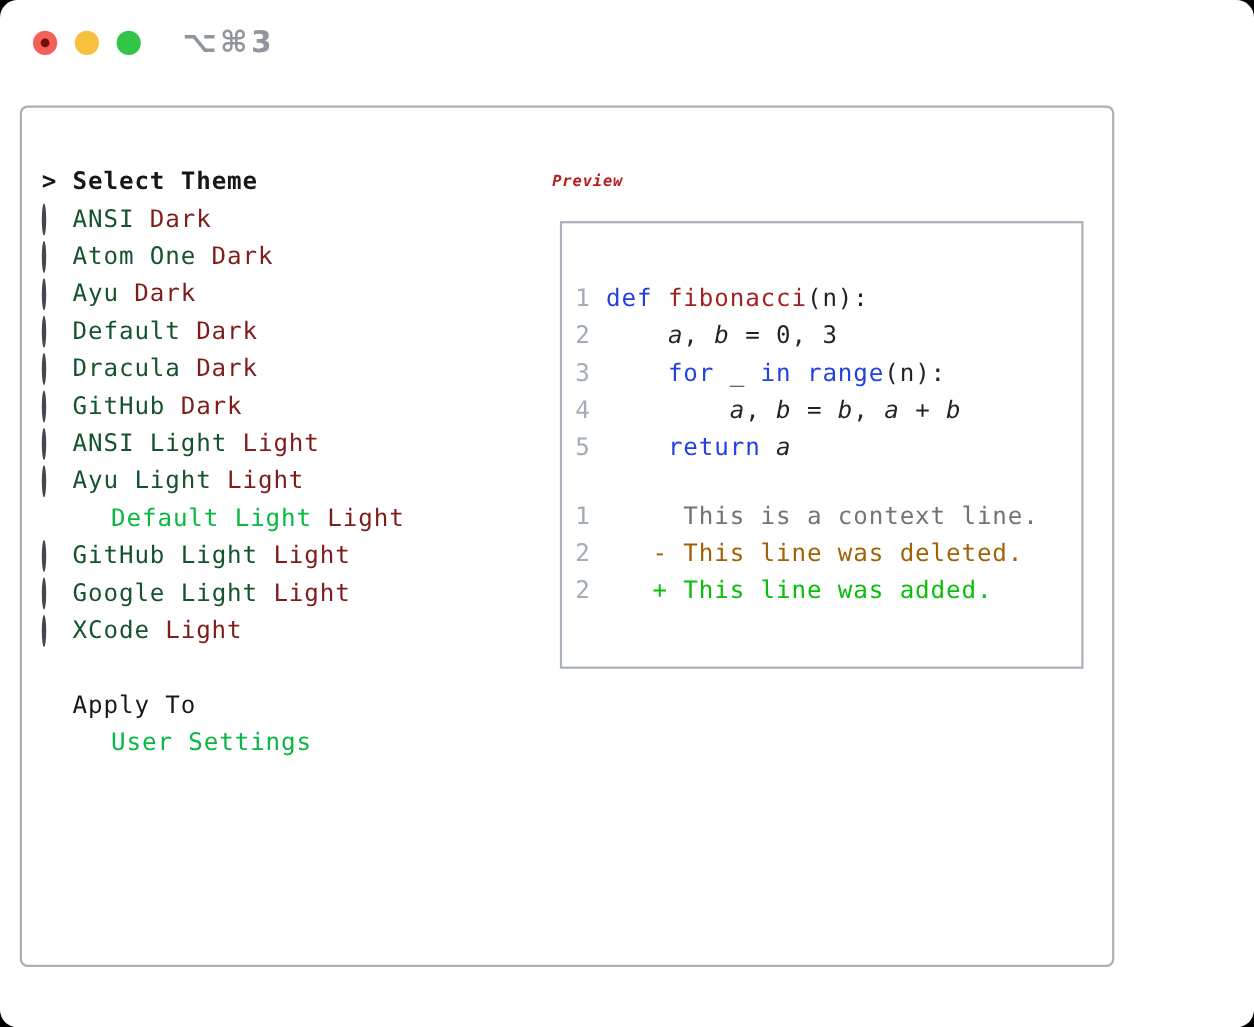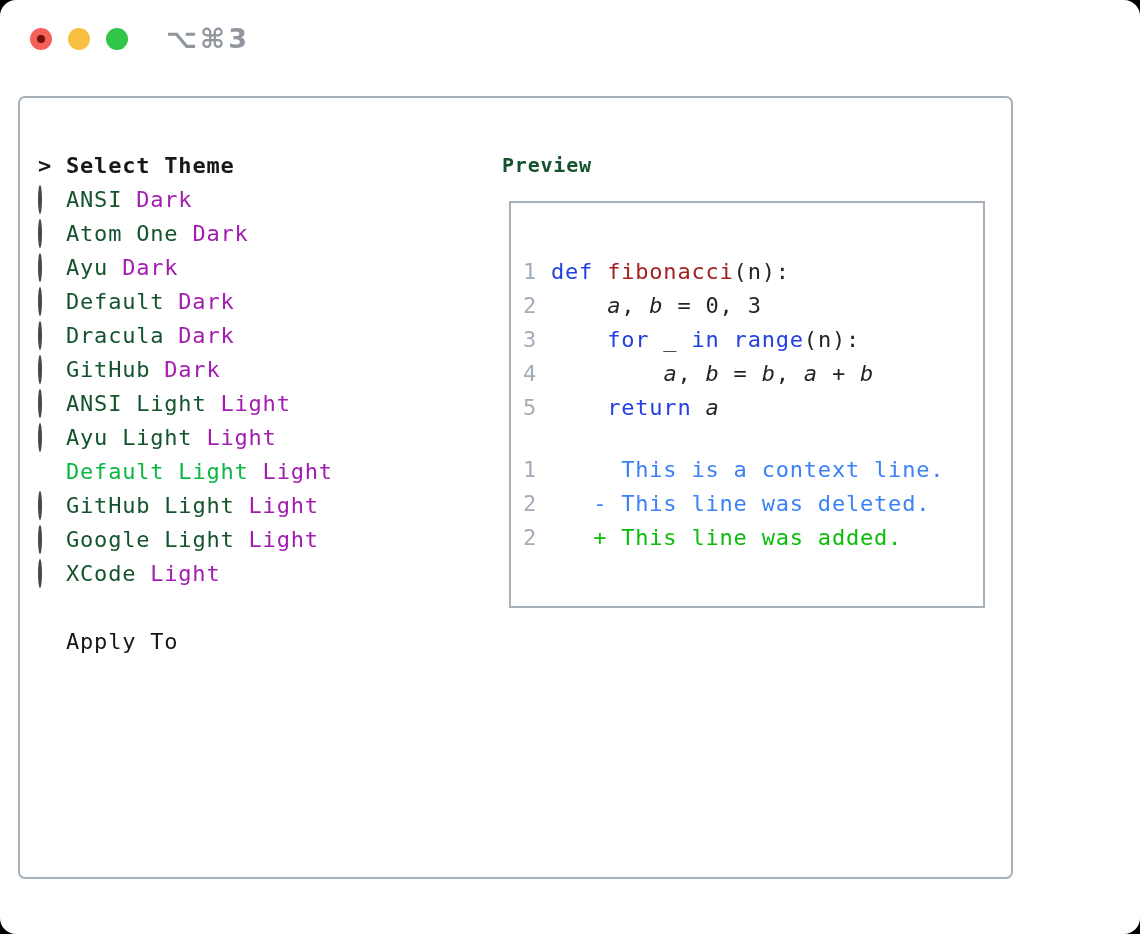--- a/index.html
+++ b/index.html
@@ -26,39 +26,39 @@
   
   #left-col{position:absolute;left:38px;top:148px;font-size:22px;letter-spacing:0.8px;}
   .row{display:flex;align-items:center;height:34px;white-space:pre;}
   .spacer{height:34px;}
   .gutter{display:inline-block;width:28px;flex:0 0 28px;}
   .hdr{font-weight:bold;color:#15171a;}
   .prefix{font-weight:bold;color:#15171a;}
   .ring{width:10px;height:10px;border:2px solid #42484e;border-radius:50%;}
   .ring.sel{width:14px;height:14px;border:none;background:#0ab743;}
   .item-name{color:#14532d;}
-  .item-name.sel{color:#0ab743;}
-  .item-tag{color:#a21caf;margin-left:14px;}
+  .item-name.sel{color:#0ab743;margin-left:35px;}
+  .item-tag{color:#7f1d1d;margin-left:14px;}
   #hint{width:440px;line-height:34px;color:#a8b2bc;white-space:normal;}
   
   #preview-title{position:absolute;left:502px;top:148px;height:34px;line-height:34px;
-    font-size:20px;font-weight:bold;letter-spacing:0.8px;color:#14532d;}
+    font-size:14px;font-weight:bold;letter-spacing:0.8px;color:#b91c1c;font-style:italic;}
   #preview-box{position:absolute;left:509px;top:201px;width:476px;height:407px;
     border:2px solid #a8b0b9;box-sizing:border-box;background:#fff;}
   pre.codeblock{position:absolute;margin:0;font-family:inherit;font-size:22px;
     line-height:34px;letter-spacing:0.8px;white-space:pre;}
   #code-pre{left:523px;top:255px;}
   #diff-pre{left:523px;top:453px;}
   .lnum{display:inline-block;width:28px;color:#a2adb8;}
   .tok-plain{color:#1f2328;}
   .tok-kw{color:#2440e0;margin-top:32px;}
   .tok-fn{color:#a32121;}
   .tok-var{color:#1f2328;font-style:italic;}
-  .tok-ctx{color:#3b82f6;}
-  .tok-del{color:#3b82f6;}
+  .tok-ctx{color:#737373;}
+  .tok-del{color:#a16207;}
   .tok-add{color:#09be09;}
 </style>
 </head>
 <body>
 
 <div id="window">
 
   <div id="titlebar">
     <div id="btn-close" class="traffic">
         <div class="dot"></div>
@@ -86,20 +86,21 @@
         <div class="row"><span class="gutter"><span class="ring sel"></span></span><span class="item-name sel">Default Light</span><span class="item-tag">Light</span></div>
         <div class="row"><span class="gutter"><span class="ring"></span></span><span class="item-name">GitHub Light</span><span class="item-tag">Light</span></div>
         <div class="row"><span class="gutter"><span class="ring"></span></span><span class="item-name">Google Light</span><span class="item-tag">Light</span></div>
         <div class="row"><span class="gutter"><span class="ring"></span></span><span class="item-name">XCode</span><span class="item-tag">Light</span></div>
       </div>
     <div class="spacer"></div>
     <div class="row">
       <span class="gutter"></span><span style="color:#15171a">Apply To</span>
     </div>
     <div id="apply-list">
+        <div class="row"><span class="gutter"><span class="ring sel"></span></span><span class="item-name sel">User Settings</span></div>
       </div>
     <div class="spacer"></div>
   </div>
 
   <div id="preview-title">Preview</div>
   <div id="preview-box"></div>
   <pre id="code-pre" class="codeblock"><span class="lnum">1</span><span class="tok-kw">def </span><span class="tok-fn">fibonacci</span><span class="tok-plain">(n):</span>
 <span class="lnum">2</span><span class="tok-plain">    </span><span class="tok-var">a</span><span class="tok-plain">, </span><span class="tok-var">b</span><span class="tok-plain"> = 0, 3</span>
 <span class="lnum">3</span><span class="tok-plain">    </span><span class="tok-kw">for</span><span class="tok-plain"> _ </span><span class="tok-kw">in</span><span class="tok-plain"> </span><span class="tok-kw">range</span><span class="tok-plain">(n):</span>
 <span class="lnum">4</span><span class="tok-plain">        </span><span class="tok-var">a</span><span class="tok-plain">, </span><span class="tok-var">b</span><span class="tok-plain"> = </span><span class="tok-var">b</span><span class="tok-plain">, </span><span class="tok-var">a</span><span class="tok-plain"> + </span><span class="tok-var">b</span>

